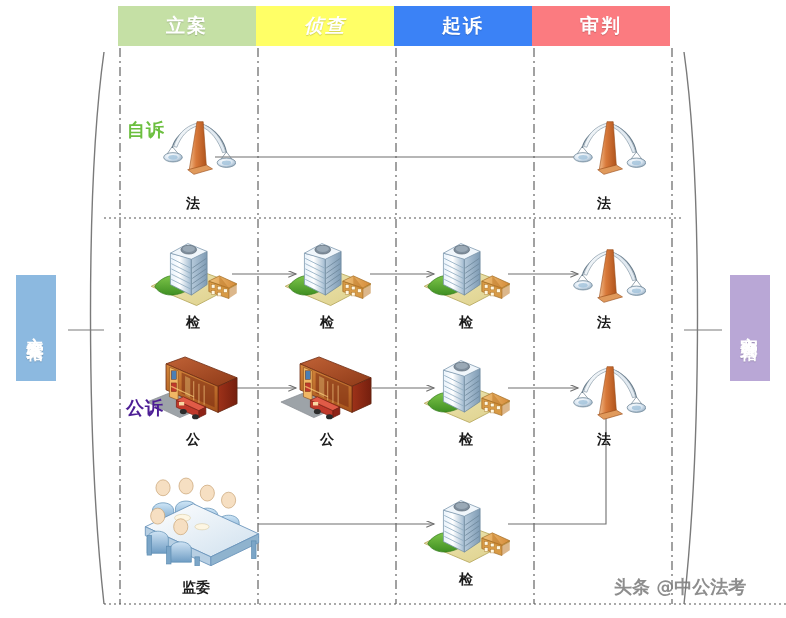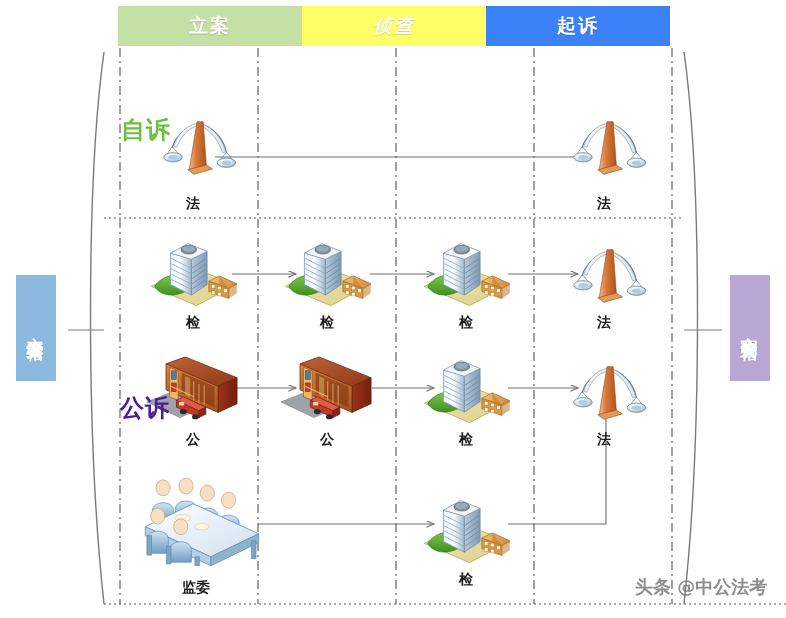--- a/index.html
+++ b/index.html
@@ -69,37 +69,36 @@
     font-weight: bold;
     color: #1a1a1a;
     white-space: nowrap;
     text-align: center;
   }
 
   
   .row-tag {
     position: absolute;
     transform: translate(-50%, -50%);
-    font-size: 24px;
+    font-size: 18px;
     font-weight: bold;
     white-space: nowrap;
     letter-spacing: 1px;
   }
 
   
   .watermark {
     position: absolute;
     left: 614px;
     top: 575px;
     font-size: 18px;
     font-weight: bold;
     color: #7a7a7a;
     opacity: .85;
     white-space: nowrap;
-    margin-left: 21px;
   }
 </style>
 </head>
 <body>
 
 <div id="canvas">
 
   <svg width="786" height="618" viewBox="0 0 786 618" style="position:absolute;left:0;top:0;">
 
     <defs>
@@ -336,20 +335,21 @@
     <use href="#sym-scales" x="568" y="362" width="78" height="62"></use>
 
     <use href="#sym-committee" x="140" y="468" width="124" height="98"></use>
     <use href="#sym-building" x="419" y="489" width="96" height="79"></use>
   </svg>
 
   <div class="phase-bar">
     <div class="phase" style="background: rgb(197, 224, 165);">立案</div>
     <div class="phase" style="background: rgb(255, 255, 102); font-style: italic;">侦查</div>
     <div class="phase" style="background: #3b82f6;">起诉</div>
+    <div class="phase" style="background: rgb(251, 123, 128);">审判</div>
   </div>
 
   <div class="side-banner left" style="background: rgb(140, 185, 224);">立案管辖</div>
   <div class="side-banner right" style="background: rgb(185, 167, 214);">审判管辖</div>
 
   <div class="row-tag" style="left: 146px; top: 130px; color: rgb(108, 191, 63);">自诉</div>
   <div class="row-tag" style="left: 145px; top: 408px; color: #4c1d95;">公诉</div>
 
   <div class="caption" style="left:193px; top:195px;">法</div>
   <div class="caption" style="left:604px; top:195px;">法</div>

